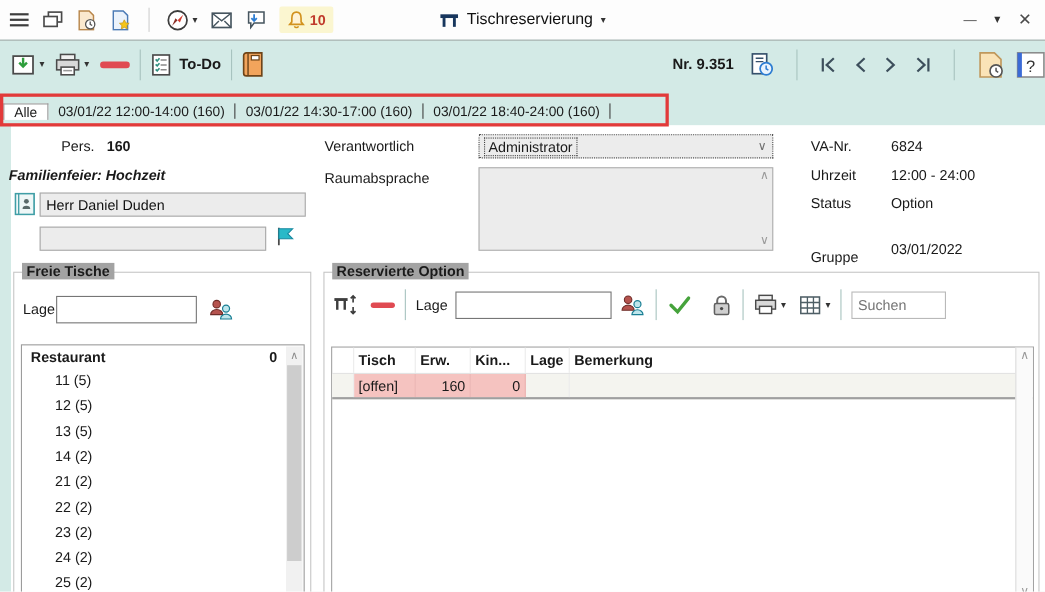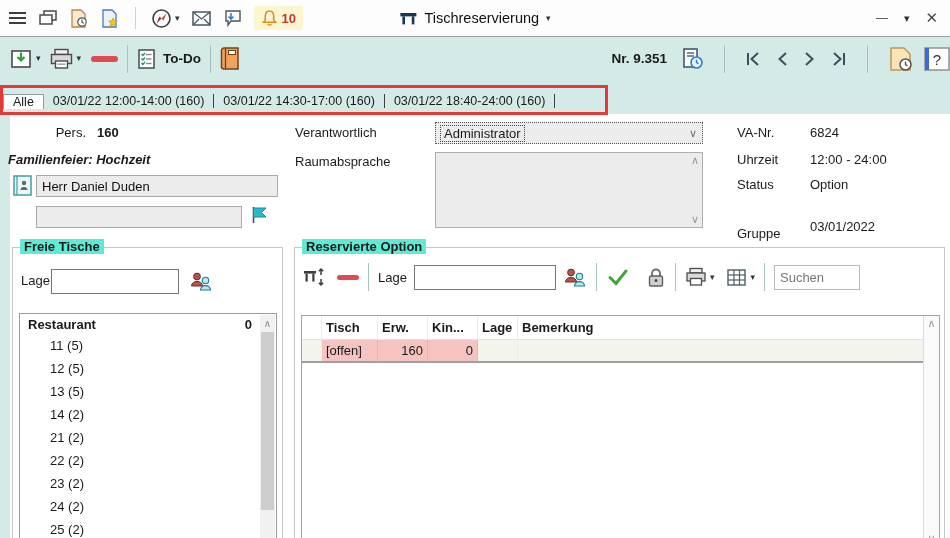--- a/index.html
+++ b/index.html
@@ -43,21 +43,21 @@
   .fld.white { background:#fff; border:1px solid #767676; }
   .combo { position:absolute; background:#ececec; border:1px dotted #555; height:22px; display:flex; align-items:center; justify-content:space-between; padding:0 5px; }
   .combo .val { outline:1px dotted #444; padding:0 3px; font-size:13px; }
   .chev { color:#6f6f6f; font-size:11px; line-height:1; }
   .tarea { position:absolute; background:#ececec; border:1px solid #aeaeae; }
   .tarea .sc-up { position:absolute; right:3px; top:2px; }
   .tarea .sc-dn { position:absolute; right:3px; bottom:2px; }
   .scg { color:#9a9a9a; font-size:11px; line-height:1; }
 
   .groupbox { position:absolute; border:1px solid #c6c6c6; background:#fff; }
-  .gtitle { position:absolute; top:-9px; left:7px; background:#5eead4; padding:0 4px; font-weight:bold; font-size:13px; white-space:nowrap; }
+  .gtitle { position:absolute; top:-9px; left:7px; background:#a3a3a3; padding:0 4px; font-weight:bold; font-size:13px; white-space:nowrap; }
 
   .listbox { position:absolute; background:#fff; border:1px solid #9c9c9c; overflow:hidden; }
   .lb-head { display:flex; justify-content:space-between; padding:3px 8px 2px 8px; font-weight:bold; }
   .lb-item { padding:1px 0 1px 30px; height:23px; line-height:21px; }
   .vscroll { position:absolute; top:1px; right:1px; bottom:0; width:15px; background:#f1f1f1; }
   .vs-arrow { height:16px; display:flex; align-items:center; justify-content:center; color:#8b8b8b; font-size:10px; }
   .vs-thumb { position:absolute; left:1px; width:13px; background:#cdcdcd; }
 
   .rt-toolbar { position:absolute; left:8px; top:13px; height:32px; display:flex; align-items:center; }
   .icon-btn { display:flex; align-items:center; gap:3px; }

